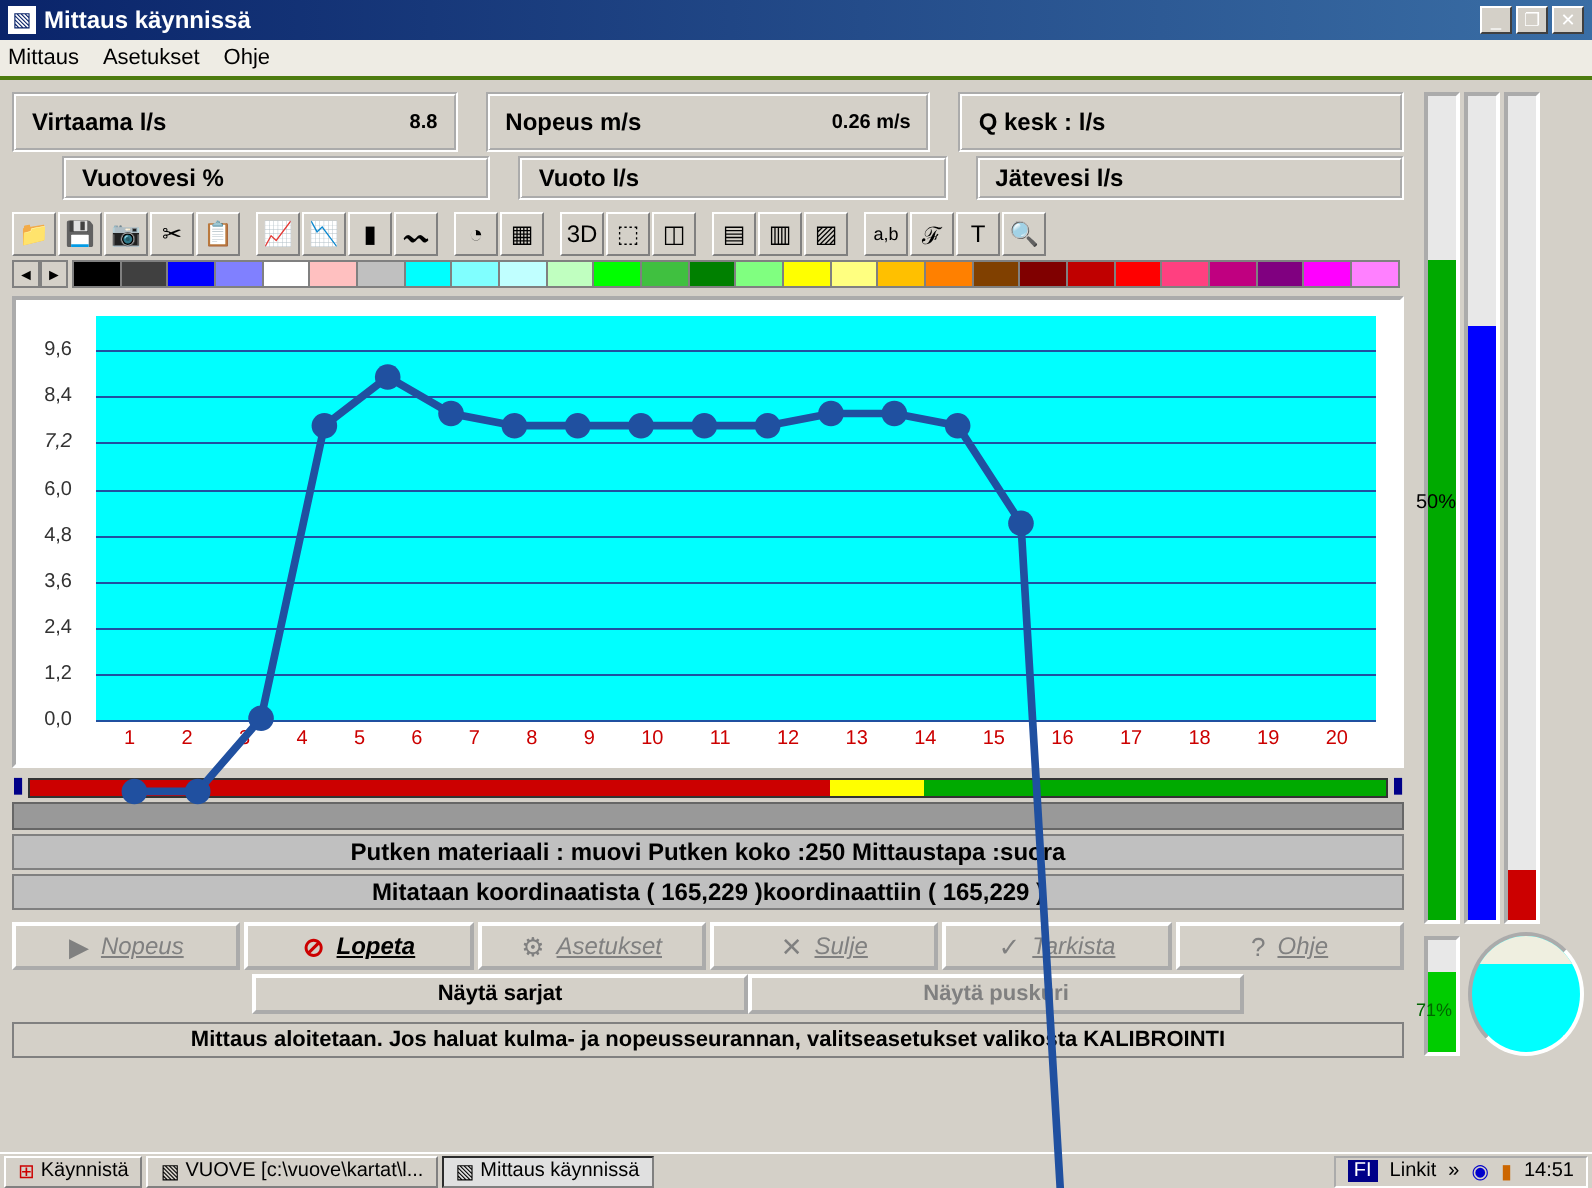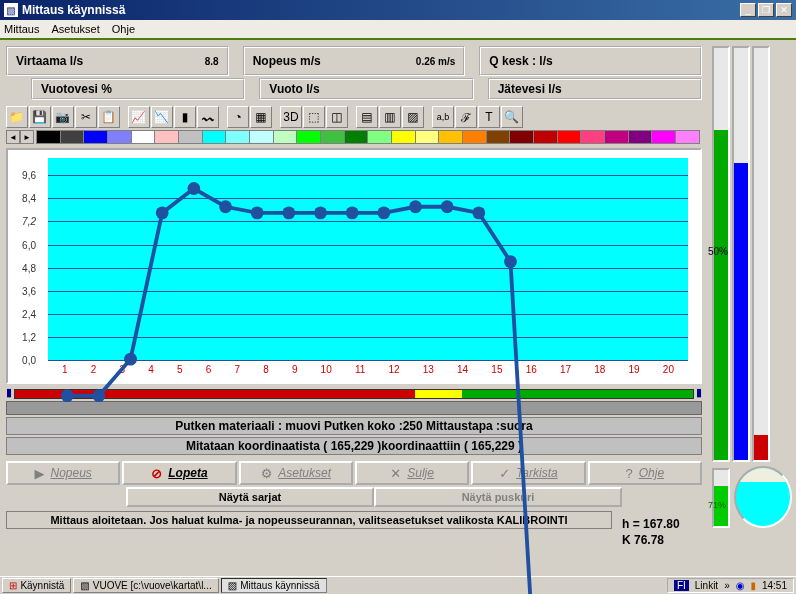--- a/index.html
+++ b/index.html
@@ -298,24 +298,20 @@
 
     <div style="display:flex;gap:0;margin-top:2px">
       <div style="flex:0 0 120px"></div>
       <div class="widebtn">Näytä sarjat</div>
       <div class="widebtn gray">Näytä puskuri</div>
       <div style="flex:0 0 80px"></div>
     </div>
 
     <div style="display:flex;align-items:flex-start;margin-top:2px">
       <div class="msgbox" style="flex:1">Mittaus aloitetaan. Jos haluat kulma- ja nopeusseurannan, valitseasetukset valikosta KALIBROINTI</div>
-      <div class="hk" style="margin-left:10px;min-width:80px">
-        <div>h  =  167.80</div>
-        <div>K   76.78</div>
-      </div>
     </div>
 
   </div>
 
   <div class="right">
     <div class="vbars">
       <div class="vbar">
         <div class="vfill" style="background:#0a0;height:80%"></div>
       </div>
       <div class="vbar">

